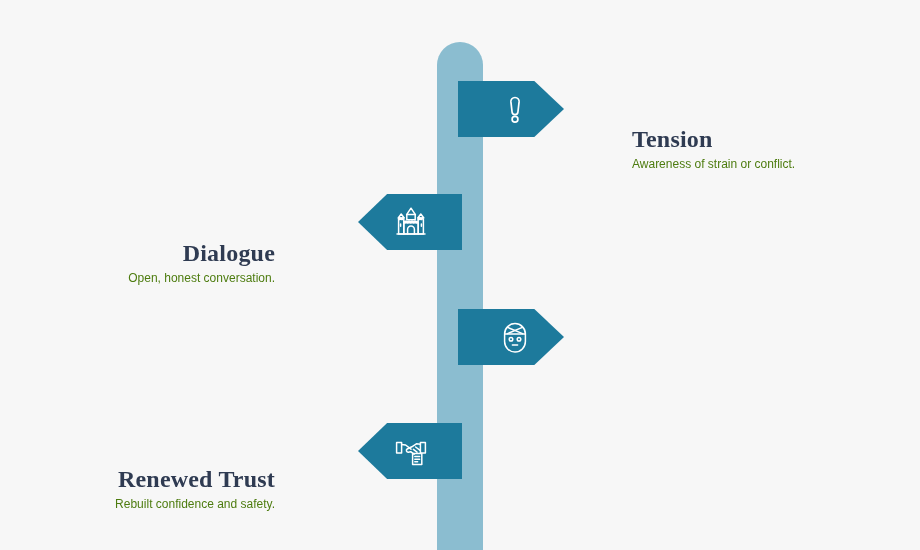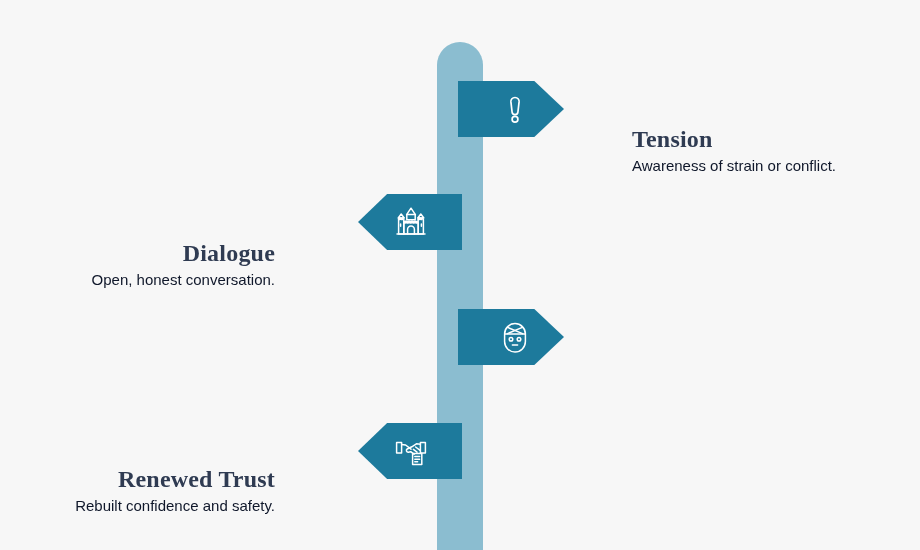--- a/index.html
+++ b/index.html
@@ -88,22 +88,22 @@
     font-family: "Liberation Serif", serif;
     font-weight: bold;
     font-size: 24px;
     color: #2f3b52;
     line-height: 1.1;
     margin: 0 0 5px 0;
     letter-spacing: 0.2px;
   }
   .label .desc {
     font-family: "Liberation Sans", sans-serif;
-    font-size: 15px;
-    color: #0f172a;
+    font-size: 12px;
+    color: #4d7c0f;
     line-height: 1.25;
     margin: 0;
   }
 </style>
 </head>
 <body>
 
 <div id="infographic">
 
   <div class="post"></div>

